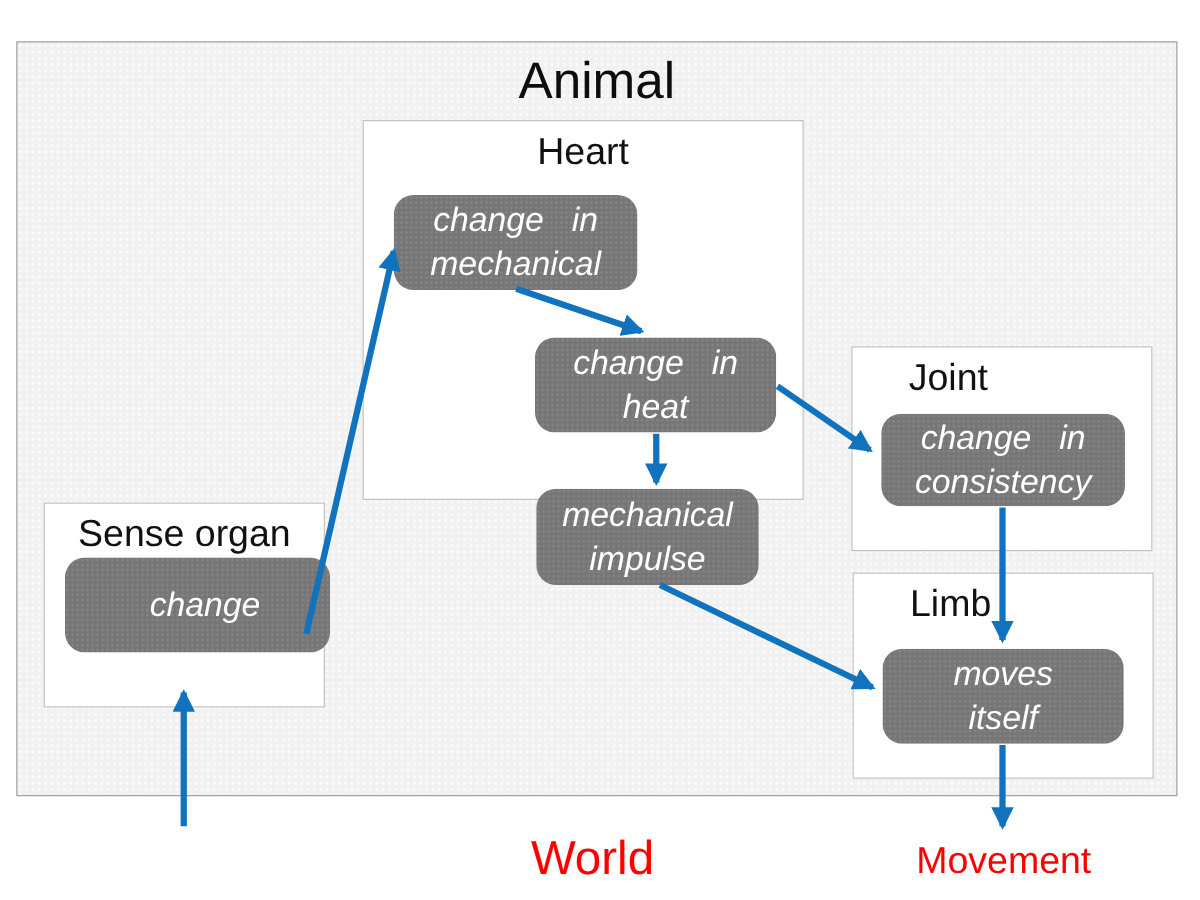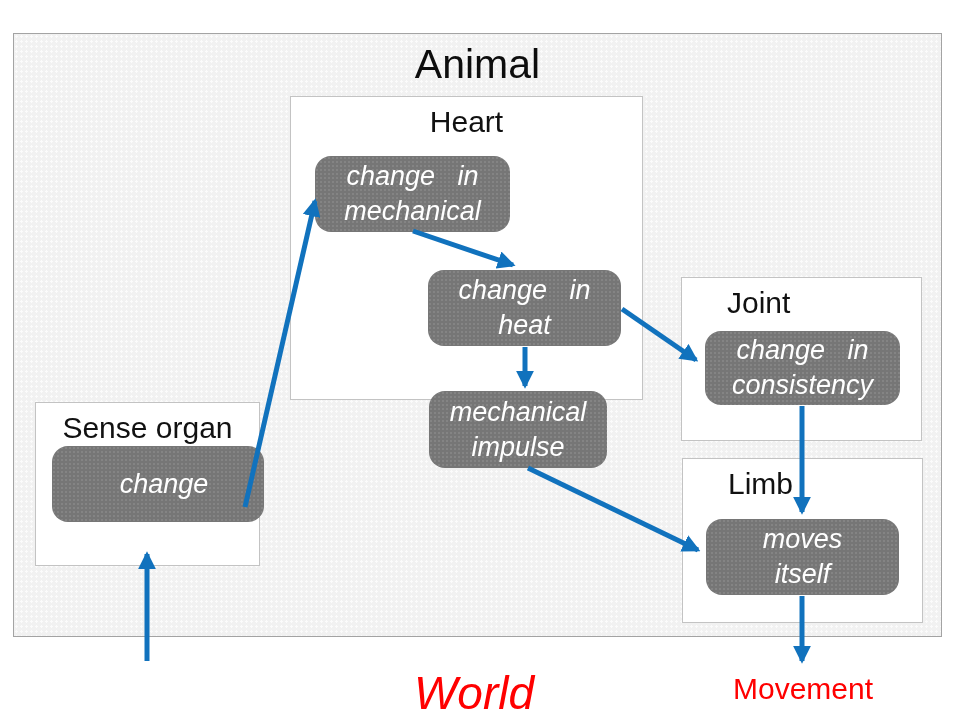--- a/index.html
+++ b/index.html
@@ -46,21 +46,21 @@
   }
   .node-perception  { left:315px; top:156px; width:195px; height:76px; }
   .node-heat        { left:428px; top:270px; width:193px; height:76px; }
   .node-impulse     { left:429px; top:391px; width:178px; height:77px; }
   .node-consistency { left:705px; top:331px; width:195px; height:74px; }
   .node-moves       { left:706px; top:519px; width:193px; height:76px; }
   .node-change      { left:52px;  top:446px; width:200px; height:76px;padding-left:12px; }
   
   .red-label { position:absolute; color:#ff0000; text-align:center; }
   .label-object   { left:63px;  top:672px; width:160px; font-size:30px; }
-  .label-world    { left:374px; top:666px; width:200px; font-size:46px;font-style:italic; }
+  .label-world    { left:374px; top:666px; width:200px; font-size:38px; }
   .label-movement { left:703px; top:672px; width:200px; font-size:30px; }
   
   #arrows { position:absolute; left:0; top:0; width:960px; height:720px;
     pointer-events:none; }
   #arrows line { stroke:#1172bd; stroke-width:5; }
 </style>
 </head>
 <body>
 
 <div id="stage">

